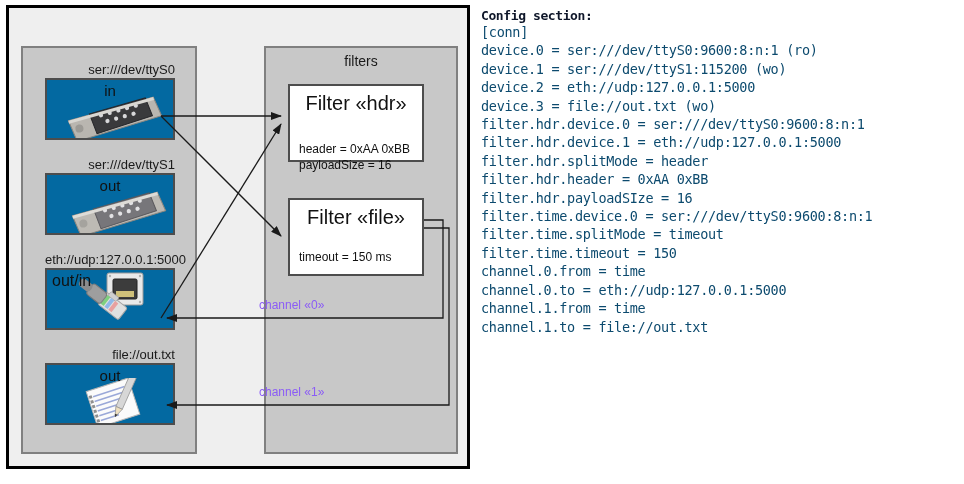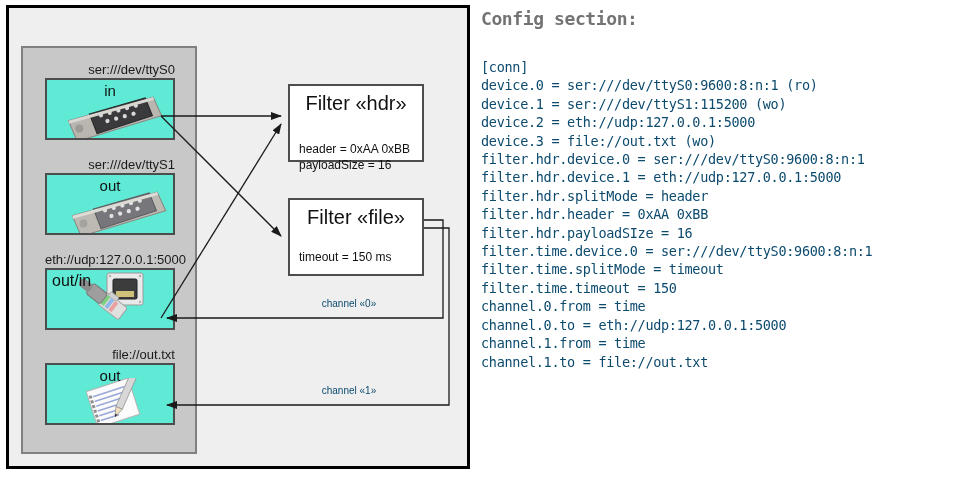--- a/index.html
+++ b/index.html
@@ -61,21 +61,21 @@
     font-size: 13px;
     color: #1a1a1a;
     text-align: right;
     height: 17px;
     line-height: 17px;
     white-space: nowrap;
   }
   .device-box {
     position: relative;
     height: 62px;
-    background: #5eead4;
+    background: #0369a1;
     border: 2px solid #4d4d4d;
     box-sizing: border-box;
     overflow: hidden;
   }
   .device-dir {
     position: absolute;
     top: 2px;
     left: 0;
     width: 100%;
     text-align: center;
@@ -109,23 +109,23 @@
   }
   .filter-prop {
     font-size: 12px;
     color: #111;
     margin-left: 9px;
     line-height: 16px;
   }
 
   .channel-label {
     position: absolute;
-    font-size: 10px;
-    color: #0c4a6e;
-    text-align: center;
+    font-size: 12px;
+    color: #8b5cf6;
+    text-align: left;
     white-space: nowrap;
   }
 
   #edges {
     position: absolute;
     left: 0; top: 0;
     width: 464px;
     height: 464px;
     pointer-events: none;
     z-index: 5;
@@ -134,23 +134,23 @@
   
   #config {
     position: absolute;
     left: 481px;
     top: 8px;
     width: 480px;
   }
   #config-heading {
     font-family: "DejaVu Sans Mono", monospace;
     font-weight: bold;
-    font-size: 18px;
-    color: #737373;
-    margin-bottom: 29px;
+    font-size: 13px;
+    color: #0f172a;
+    margin-bottom: 0;
     letter-spacing: -0.4px;
   }
   #config-lines {
     font-family: "DejaVu Sans Mono", monospace;
     font-size: 13.5px;
     line-height: 18.4px;
     color: #0c4a6e;
     white-space: pre;
     letter-spacing: -0.3px;
   }
@@ -268,20 +268,23 @@
               <rect x="40" y="-2" width="7" height="34" fill="#d7d7d7" stroke="#9b9b9b" stroke-width="0.8"></rect>
               <polygon points="40,32 47,32 43.5,42" fill="#efe0c0" stroke="#9b9b9b" stroke-width="0.8"></polygon>
               <polygon points="42,39 45,39 43.5,42" fill="#3a3a3a"></polygon>
             </g>
           </g>
         </svg>
       </div>
     </div>
   </div>
 
+  <div class="group-box" style="left:255px; top:38px; width:194px; height:408px;">
+    <div class="group-title">filters</div>
+  </div>
 
   <div class="filter-box" style="left:279px; top:76px; width:136px; height:78px;">
     <div class="filter-title">Filter «hdr»</div>
     <div class="filter-prop" style="margin-top:26px;">header = 0xAA 0xBB</div>
     <div class="filter-prop">payloadSize = 16</div>
   </div>
 
   <div class="filter-box" style="left:279px; top:190px; width:136px; height:78px;">
     <div class="filter-title">Filter «file»</div>
     <div class="filter-prop" style="margin-top:20px;">timeout = 150 ms</div>

